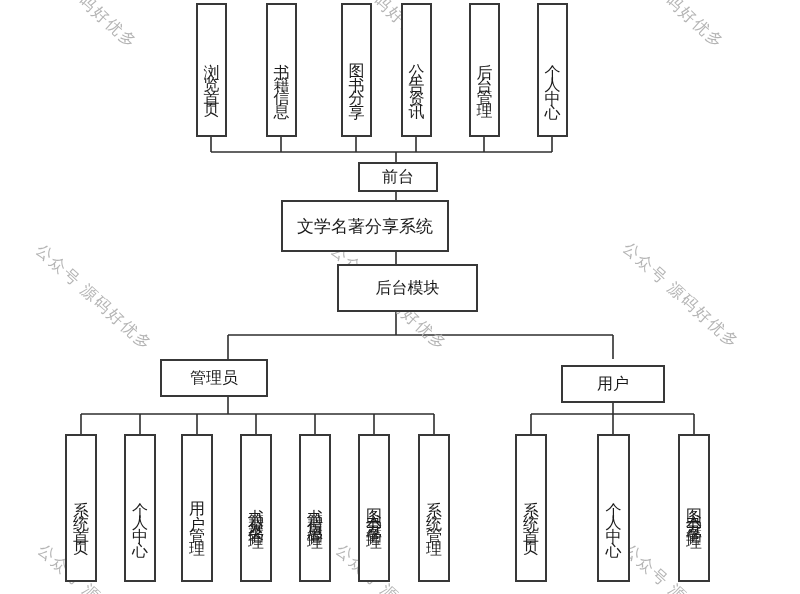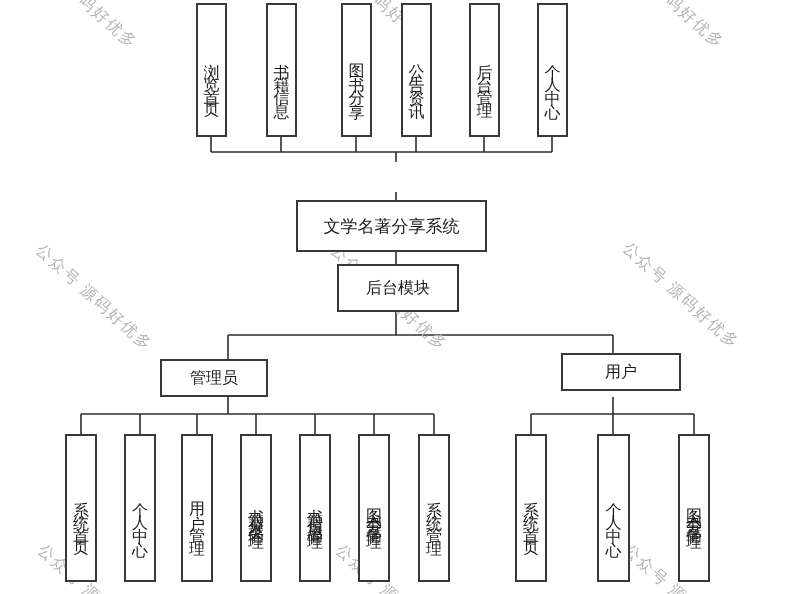--- a/index.html
+++ b/index.html
@@ -112,31 +112,34 @@
   <div class="node vbox" style="left:401px;top:3px;width:31px;height:134px">
     <span class="vtext">公告资讯</span>
   </div>
   <div class="node vbox" style="left:469px;top:3px;width:31px;height:134px">
     <span class="vtext">后台管理</span>
   </div>
   <div class="node vbox" style="left:537px;top:3px;width:31px;height:134px">
     <span class="vtext">个人中心</span>
   </div>
 
-  <div class="node hbox title-box" style="left:296px;top:200px;width:191px;height:52px">
+  <div class="node hbox" style="left:358px;top:162px;width:80px;height:30px">
+    <span>前台</span>
+  </div>
+  <div class="node hbox title-box" style="left:281px;top:200px;width:168px;height:52px">
     <span>文学名著分享系统</span>
   </div>
-  <div class="node hbox" style="left:337px;top:264px;width:122px;height:48px">
+  <div class="node hbox" style="left:337px;top:264px;width:141px;height:48px">
     <span>后台模块</span>
   </div>
 
   <div class="node hbox" style="left:160px;top:359px;width:108px;height:38px">
     <span>管理员</span>
   </div>
-  <div class="node hbox" style="left:561px;top:353px;width:120px;height:38px">
+  <div class="node hbox" style="left:561px;top:365px;width:104px;height:38px">
     <span>用户</span>
   </div>
 
   <div class="node vbox" style="left:65px;top:434px;width:32px;height:148px">
     <span class="vtext">系统首页</span>
   </div>
   <div class="node vbox" style="left:124px;top:434px;width:32px;height:148px">
     <span class="vtext">个人中心</span>
   </div>
   <div class="node vbox" style="left:181px;top:434px;width:32px;height:148px">

